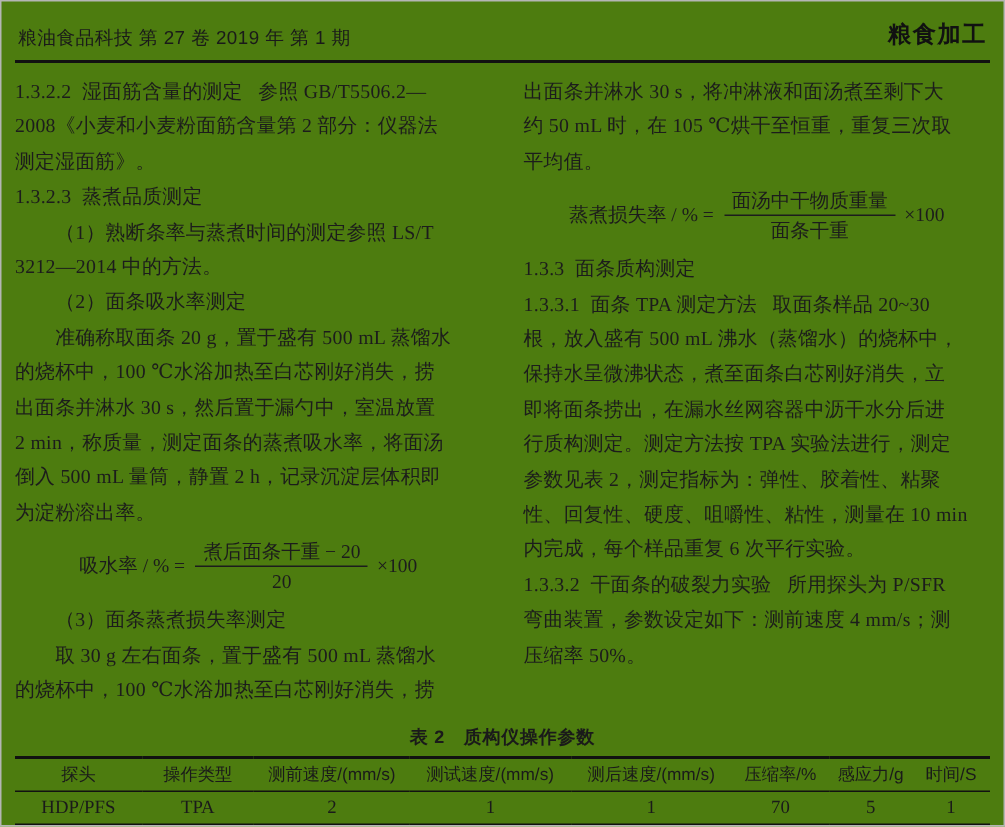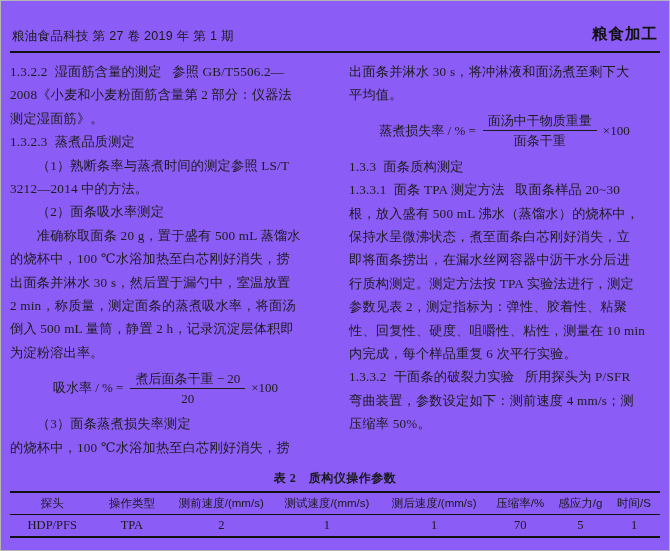--- a/index.html
+++ b/index.html
@@ -3,23 +3,23 @@
 <meta charset="utf-8">
 <style>
   * { margin: 0; padding: 0; box-sizing: border-box; }
   html, body { background: #e8e8e8; }
   body { font-family: "Liberation Serif", "DejaVu Serif", serif; }
 
   .page {
     position: relative;
     width: 670px; height: 551px;
     margin: 0 auto;
-    background: #8b5cf6;
+    background: #4d7c0f;
     border: 1px solid #b5b5b5;
-    padding: 21px 9px 0 9px;
+    padding: 10px 9px 0 9px;
     overflow: hidden;
     color: #1c1c1c;
   }
 
   
   .hdr {
     display: flex; justify-content: space-between; align-items: flex-end;
     padding: 2px 2px 6px 2px;
     border-bottom: 2px solid #111;
   }
@@ -55,21 +55,21 @@
   .f-lhs { margin-right: 4px; }
   .frac { display: inline-flex; flex-direction: column; align-items: center; margin: 0 3px; }
   .frac .num { padding: 0 5px 1px 5px; border-bottom: 1px solid #1c1c1c; text-align: center; line-height: 17px; }
   .frac .den { padding-top: 1px; text-align: center; line-height: 17px; }
   .f-mult { margin-left: 3px; }
 
   
   .tbl-wrap { margin-top: 11px; }
   .tbl-caption {
     text-align: center;
-    font-family: Liberation Serif, serif;
+    font-family: Liberation Sans, sans-serif;
     font-size: 12px; font-weight: bold; color: #1a1a1a;
     margin-bottom: 4px; letter-spacing: 0.5px;
   }
   table.params {
     width: 100%; border-collapse: collapse;
     border-top: 2px solid #111;
     border-bottom: 2px solid #111;
   }
   table.params thead tr { border-bottom: 1px solid #111; }
   table.params th {
@@ -121,27 +121,29 @@
       <div class="formula">
         <span class="f-lhs">吸水率 / % =</span>
         <span class="frac">
           <span class="num">煮后面条干重 − 20</span>
           <span class="den">20</span>
         </span>
         <span class="f-mult">×100</span>
       </div>
       <div>
           <div class="tline">　　（3）面条蒸煮损失率测定</div>
+          <div class="tline">　　取 30 g 左右面条，置于盛有 500 mL 蒸馏水</div>
           <div class="tline">的烧杯中，100 ℃水浴加热至白芯刚好消失，捞</div>
         </div>
     </div>
 
     <div class="col">
       <div>
           <div class="tline">出面条并淋水 30 s，将冲淋液和面汤煮至剩下大</div>
+          <div class="tline">约 50 mL 时，在 105 ℃烘干至恒重，重复三次取</div>
           <div class="tline">平均值。</div>
         </div>
       <div class="formula">
         <span class="f-lhs">蒸煮损失率 / % =</span>
         <span class="frac">
           <span class="num">面汤中干物质重量</span>
           <span class="den">面条干重</span>
         </span>
         <span class="f-mult">×100</span>
       </div>

